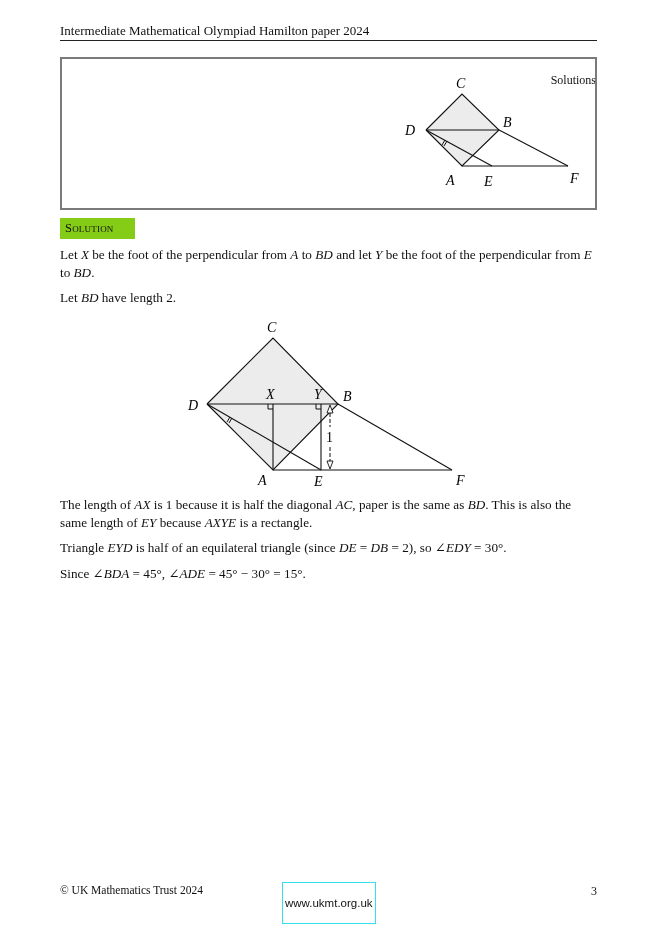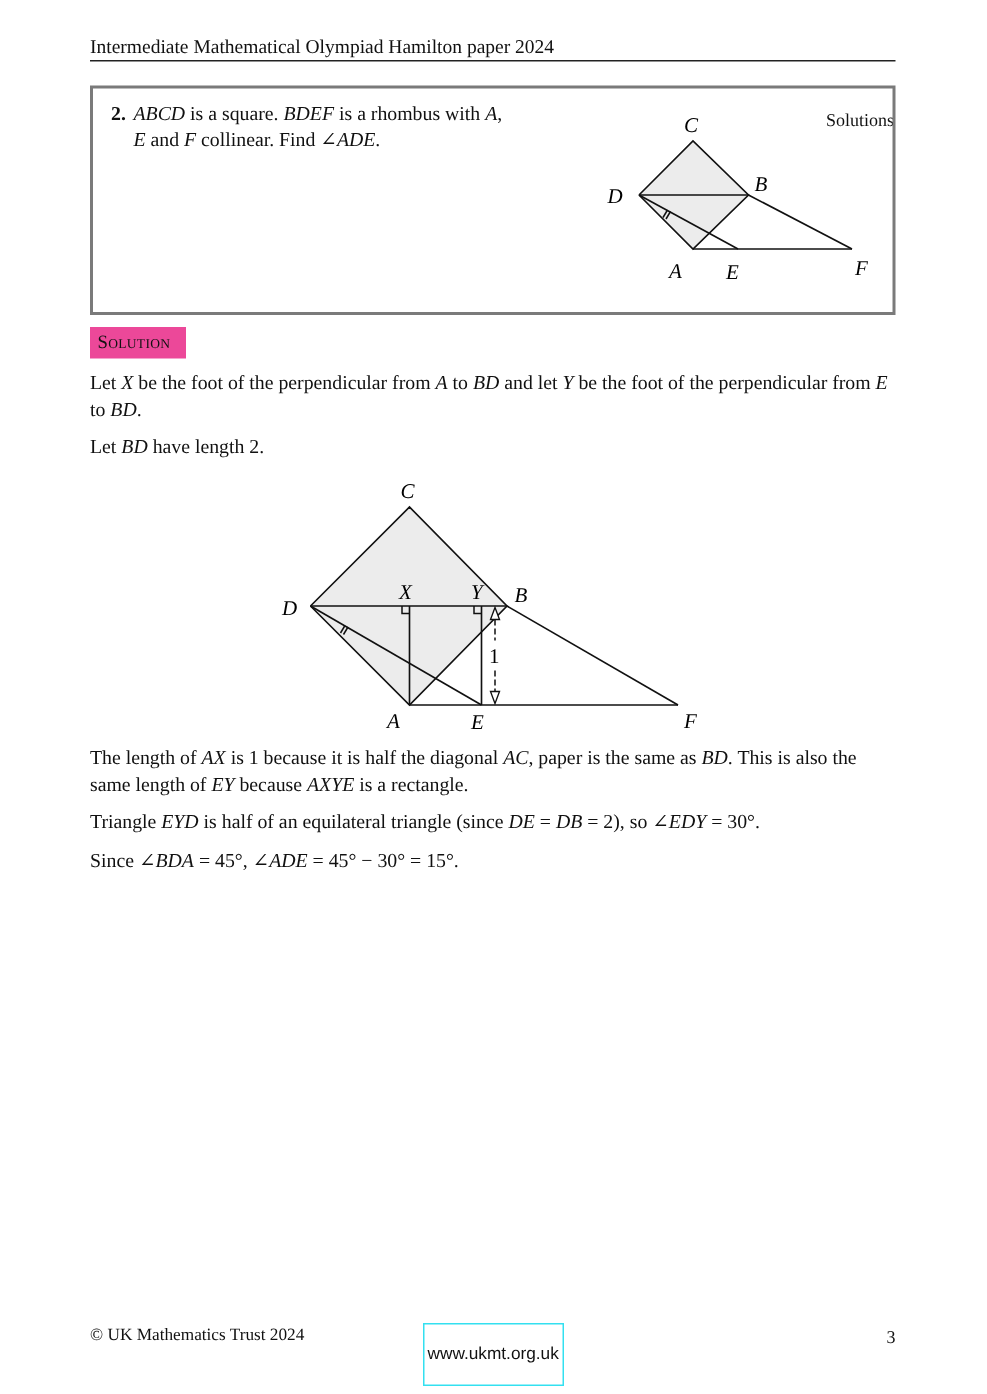--- a/index.html
+++ b/index.html
@@ -7,41 +7,37 @@
          font-family: "Liberation Serif", "DejaVu Serif", serif; color: #111; }
   .abs { position: absolute; }
   .header-left { left: 60px; top: 23px; font-size: 13px; text-align: center; }
   .header-right { right: 62px; top: 25px; font-size: 12px; margin-top: 48px; }
   .header-rule { left: 60px; top: 40px; width: 537px; height: 0; border-top: 1.3px solid #222; }
   .problem-box { left: 60px; top: 57px; width: 533px; height: 149px; border: 2px solid #7a7a7a; box-sizing: content-box; }
   .problem-text { left: 12px; top: 8px; width: 320px; font-size: 13.2px; line-height: 17px; }
   .problem-text .num { font-weight: bold; display: inline-block; width: 15px; }
   .problem-text .indent { padding-left: 15px; display: block; }
   i, .m { font-style: italic; }
-  .solution-tag { left: 60px; top: 218px; background: #ec4899; padding: 3px 10px 3px 5px;
+  .solution-tag { left: 60px; top: 218px; background: #84cc16; padding: 3px 21px 3px 5px;
                   font-size: 12.5px; font-variant: small-caps; letter-spacing: 0.2px; }
   .para { left: 60px; width: 540px; font-size: 13.2px; line-height: 17.5px; }
   .footer-left { left: 60px; top: 884px; font-size: 11.5px; text-align: right; }
   .footer-link { left: 282px; top: 882px; font-size: 11.5px; font-family: "Liberation Sans", "DejaVu Sans", sans-serif;
                  border: 1px solid #33e0f0; padding: 14px 2px; color: #111; text-decoration: none; }
   .footer-page { right: 61px; top: 884px; font-size: 12px; }
   svg text { font-family: "Liberation Serif", "DejaVu Serif", serif; font-style: italic; }
 </style>
 </head>
 <body>
 
 <div class="abs header-left">Intermediate Mathematical Olympiad Hamilton paper 2024</div>
 <div class="abs header-right">Solutions</div>
 <div class="abs header-rule"></div>
 
 <div class="abs problem-box">
-  <div class="abs problem-text">
-    <span class="num">2.</span><i>ABCD</i><span> is a square. </span><i>BDEF</i><span> is a rhombus with </span><i>A</i><span>,</span>
-    <span class="indent"><i>E</i><span> and </span><i>F</i><span> collinear. Find </span><i>∠ADE</i><span>.</span></span>
-  </div>
 
   <svg class="abs" style="left:0;top:0" width="533" height="149">
 
     <polygon points="364,71 400,35 437,71 400,107" fill="#ececec" stroke="none"></polygon>
     <polyline points="364,71 400,35 437,71 400,107 364,71" fill="none" stroke="#111" stroke-width="1.1"></polyline>
     <line x1="364" y1="71" x2="437" y2="71" stroke="#111" stroke-width="1.1"></line>
     <line x1="364" y1="71" x2="430" y2="107" stroke="#111" stroke-width="1.1"></line>
     <line x1="400" y1="107" x2="506" y2="107" stroke="#111" stroke-width="1.1"></line>
     <line x1="437" y1="71" x2="506" y2="107" stroke="#111" stroke-width="1.1"></line>
     <line x1="380" y1="86" x2="383" y2="81" stroke="#111" stroke-width="1"></line>

